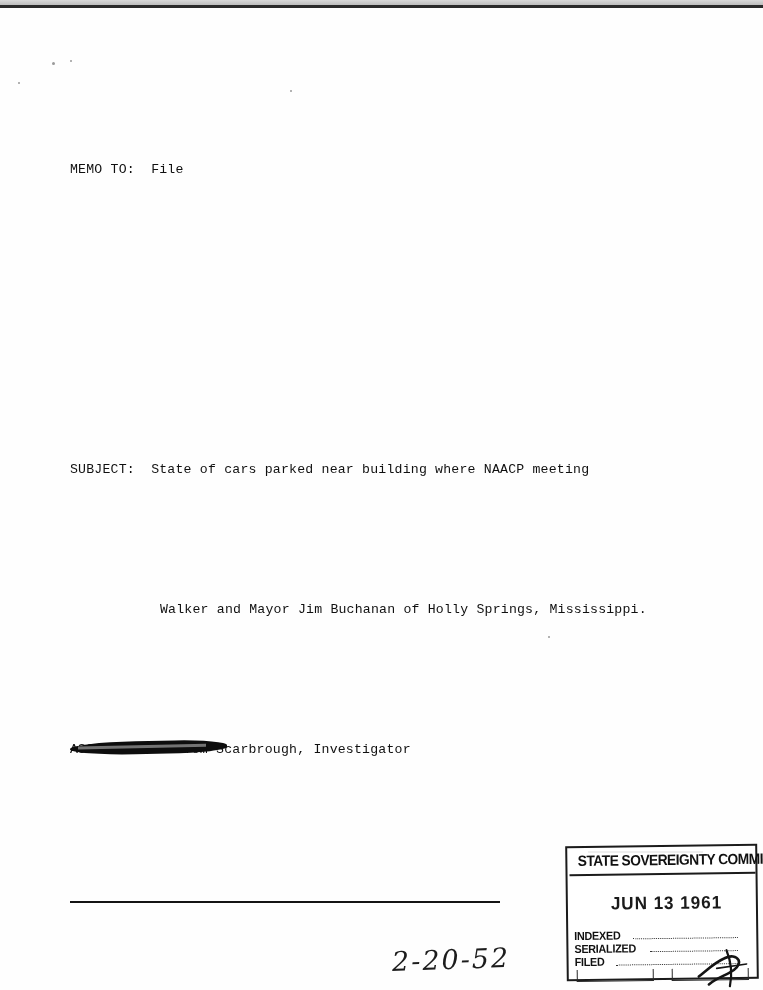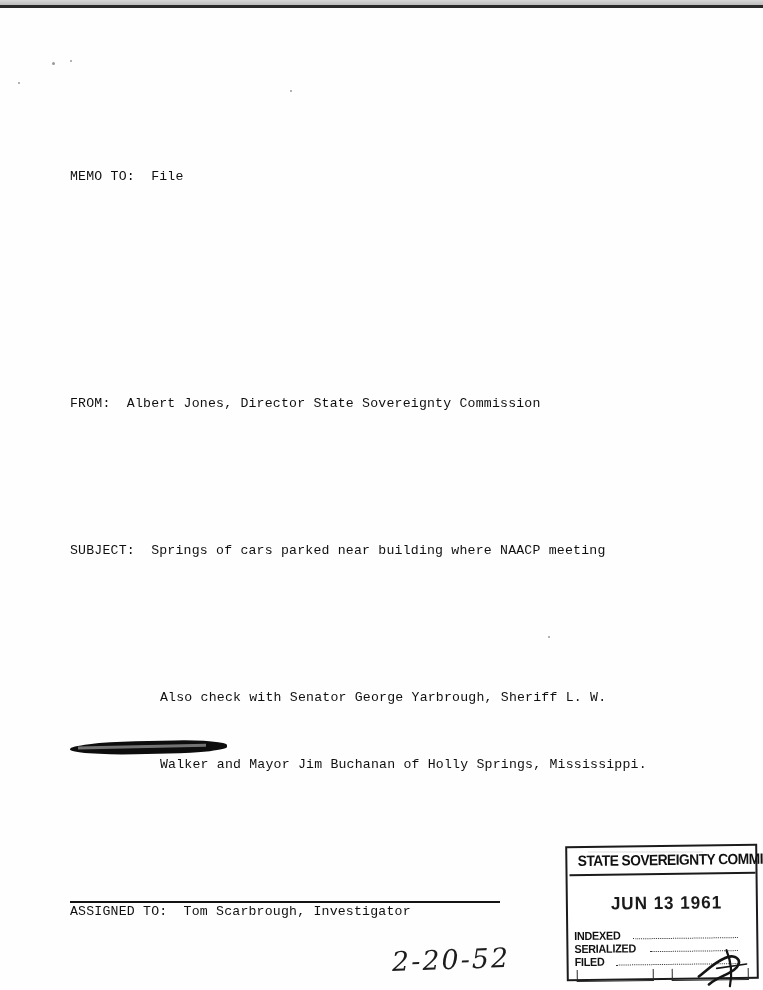--- a/index.html
+++ b/index.html
@@ -41,21 +41,20 @@
     width: 650px;
     font-size: 13.2px;
     line-height: 20px;
     color: #101010;
     letter-spacing: 0.2px;
     white-space: pre-wrap;
   }
   .line {
     white-space: pre;
     min-height: 20px;
-    margin-top: 7px;
   }
   .blank { height: 20px; }
   .indent-1 { padding-left: 90px; }
 
   
   .redaction {
     position: absolute;
     left: 70px;
     top: 741px;
     width: 157px;
@@ -214,27 +213,25 @@
   <div class="scan-speck" style="left:290px; top:90px; width:2px; height:2px;"></div>
   <div class="scan-speck" style="left:548px; top:636px; width:2px; height:2px;"></div>
 
   <div class="memo-body">
 
     <div class="line">MEMO TO:  File</div>
     <div class="blank"></div>
 
     <div class="blank"></div>
 
-    <div class="line">FROM:  Albert Jones, Director State Sovereignty Commission</div>
-    <div class="blank"></div>
-
-    <div class="line">SUBJECT:  Springs of cars parked near building where NAACP meeting</div>
-    <div class="blank"></div>
-
-    <div class="line indent-1">Also check with Senator George Yarbrough, Sheriff L. W.</div>
+    <div class="blank"></div>
+
+    <div class="line">SUBJECT:  State of cars parked near building where NAACP meeting</div>
+    <div class="blank"></div>
+
     <div class="line indent-1">Walker and Mayor Jim Buchanan of Holly Springs, Mississippi.</div>
     <div class="blank"></div>
 
     <div class="line">ASSIGNED TO:  Tom Scarbrough, Investigator</div>
     
 
     
     
     
 

